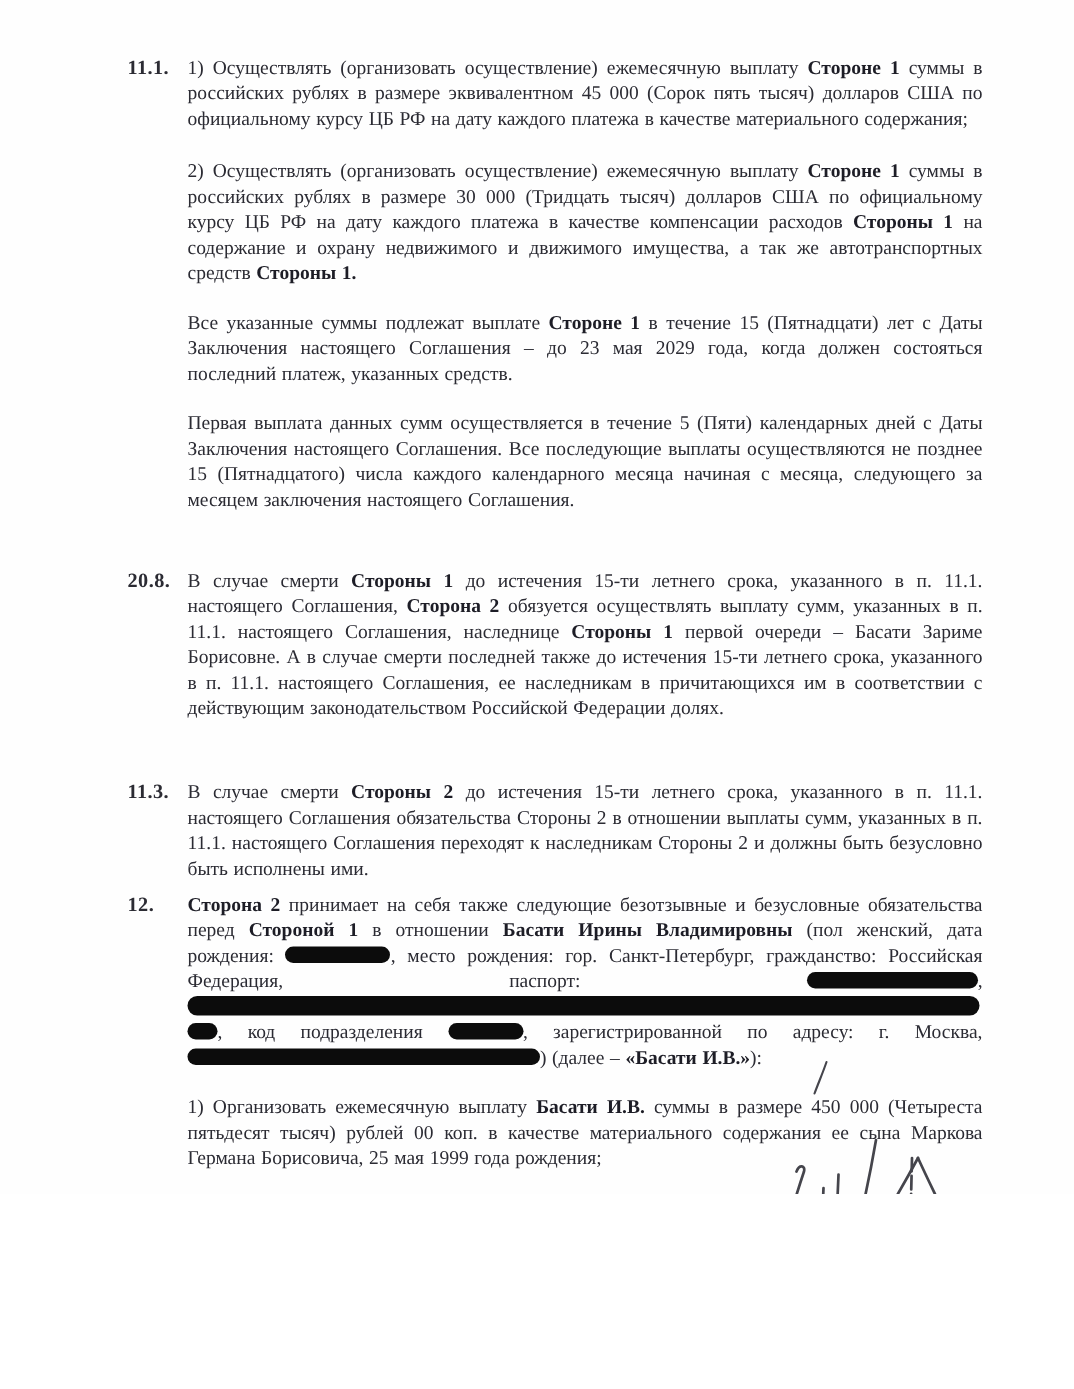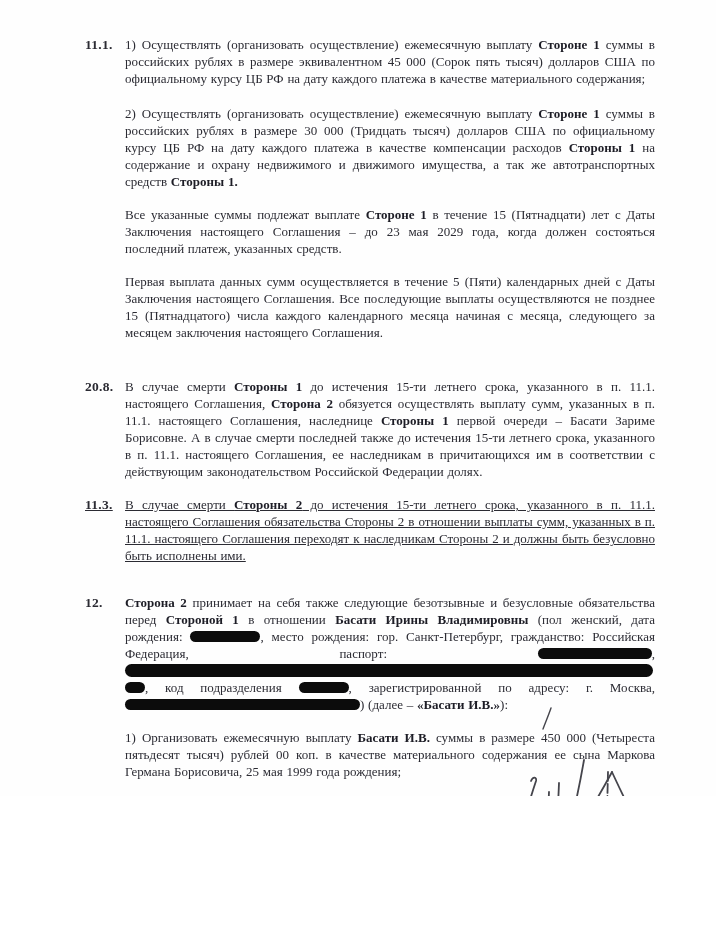--- a/index.html
+++ b/index.html
@@ -51,21 +51,21 @@
           <p class="para" style="margin-top: 16px;"><span>Все указанные суммы подлежат выплате </span><b>Стороне 1</b><span> в течение 15 (Пятнадцати) лет с Даты Заключения настоящего Соглашения – до 23 мая 2029 года, когда должен состояться последний платеж, указанных средств.</span></p>
           <p class="para" style="margin-top: 16px;"><span>Первая выплата данных сумм осуществляется в течение 5 (Пяти) календарных дней с Даты Заключения настоящего Соглашения. Все последующие выплаты осуществляются не позднее 15 (Пятнадцатого) числа каждого календарного месяца начиная с месяца, следующего за месяцем заключения настоящего Соглашения.</span></p>
         </div>
       </div>
       <div class="section" style="top: 378px;">
         <div class="secnum">20.8.</div>
         <div class="secbody">
           <p class="para" style="margin-top: 0px;"><span>В случае смерти </span><b>Стороны 1</b><span> до истечения 15-ти летнего срока, указанного в п. 11.1. настоящего Соглашения, </span><b>Сторона 2</b><span> обязуется осуществлять выплату сумм, указанных в п. 11.1. настоящего Соглашения, наследнице </span><b>Стороны 1</b><span> первой очереди – Басати Зариме Борисовне. А в случае смерти последней также до истечения 15-ти летнего срока, указанного в п. 11.1. настоящего Соглашения, ее наследникам в причитающихся им в соответствии с действующим законодательством Российской Федерации долях.</span></p>
         </div>
       </div>
-      <div class="section" style="top: 496px; text-decoration: underline;">
+      <div class="section" style="top: 519px;">
         <div class="secnum">11.3.</div>
         <div class="secbody">
           <p class="para" style="margin-top: 0px;"><span>В случае смерти </span><b>Стороны 2</b><span> до истечения 15-ти летнего срока, указанного в п. 11.1. настоящего Соглашения обязательства Стороны 2 в отношении выплаты сумм, указанных в п. 11.1. настоящего Соглашения переходят к наследникам Стороны 2 и должны быть безусловно быть исполнены ими.</span></p>
         </div>
       </div>
       <div class="section" style="top: 594px;">
         <div class="secnum">12.</div>
         <div class="secbody">
           <p class="para" style="margin-top: 0px;"><b>Сторона 2</b><span> принимает на себя также следующие безотзывные и безусловные обязательства перед </span><b>Стороной 1</b><span> в отношении </span><b>Басати Ирины Владимировны</b><span> (пол женский, дата рождения: </span><span class="redact" style="width: 70px; background: rgb(12, 12, 12);"></span><span>, место рождения: гор. Санкт-Петербург, гражданство: Российская Федерация, паспорт: </span><span class="redact" style="width: 114px; background: rgb(12, 12, 12);"></span><span>, </span><span class="redact big" style="width: 528px; background: rgb(12, 12, 12);"></span><span> </span><span class="redact" style="width: 20px; background: rgb(12, 12, 12);"></span><span>, код подразделения </span><span class="redact" style="width: 50px; background: rgb(12, 12, 12);"></span><span>, зарегистрированной по адресу: г. Москва, </span><span class="redact" style="width: 235px; background: rgb(12, 12, 12);"></span><span>) (далее – </span><b>«Басати И.В.»</b><span>):</span></p>
           <p class="para" style="margin-top: 16px;"><span>1) Организовать ежемесячную выплату </span><b>Басати И.В.</b><span> суммы в размере 450 000 (Четыреста пятьдесят тысяч) рублей 00 коп. в качестве материального содержания ее сына Маркова Германа Борисовича, 25 мая 1999 года рождения;</span></p>

